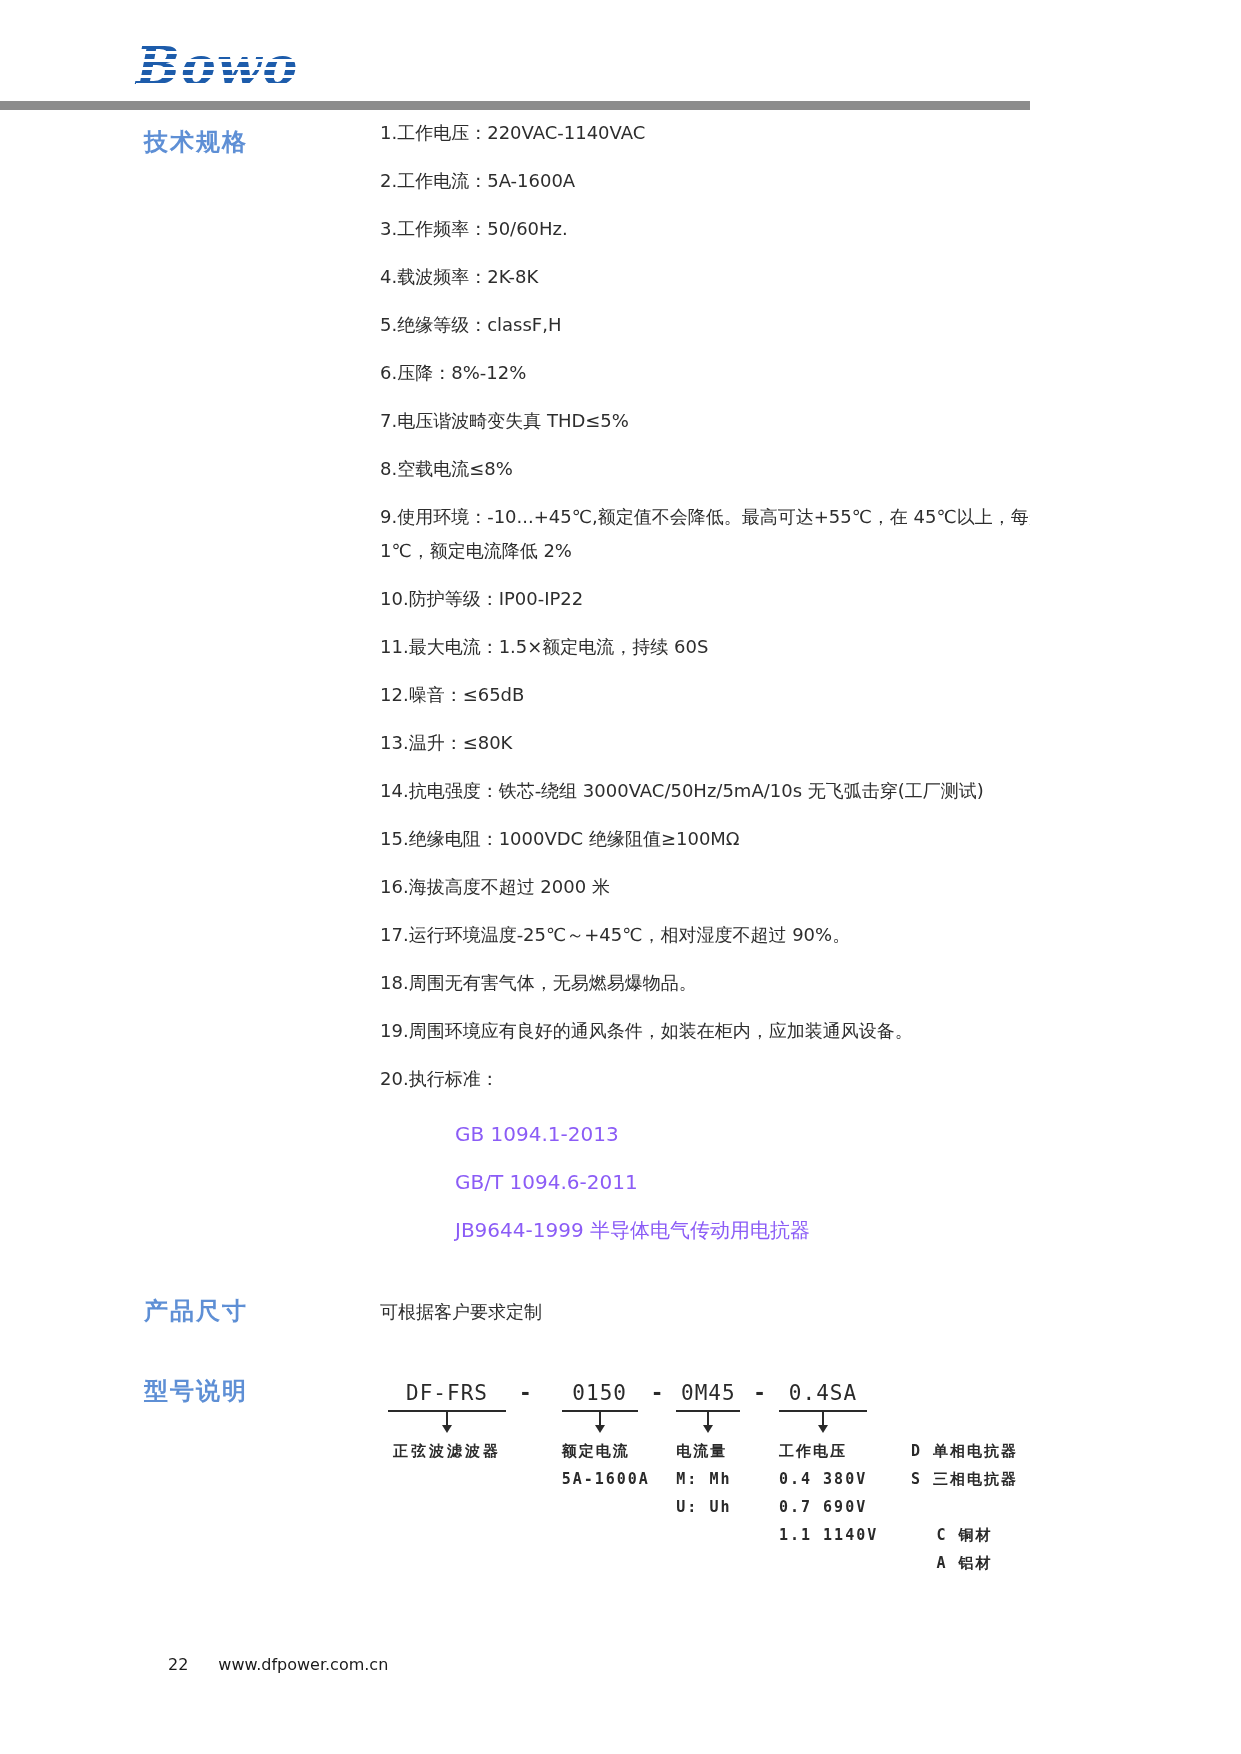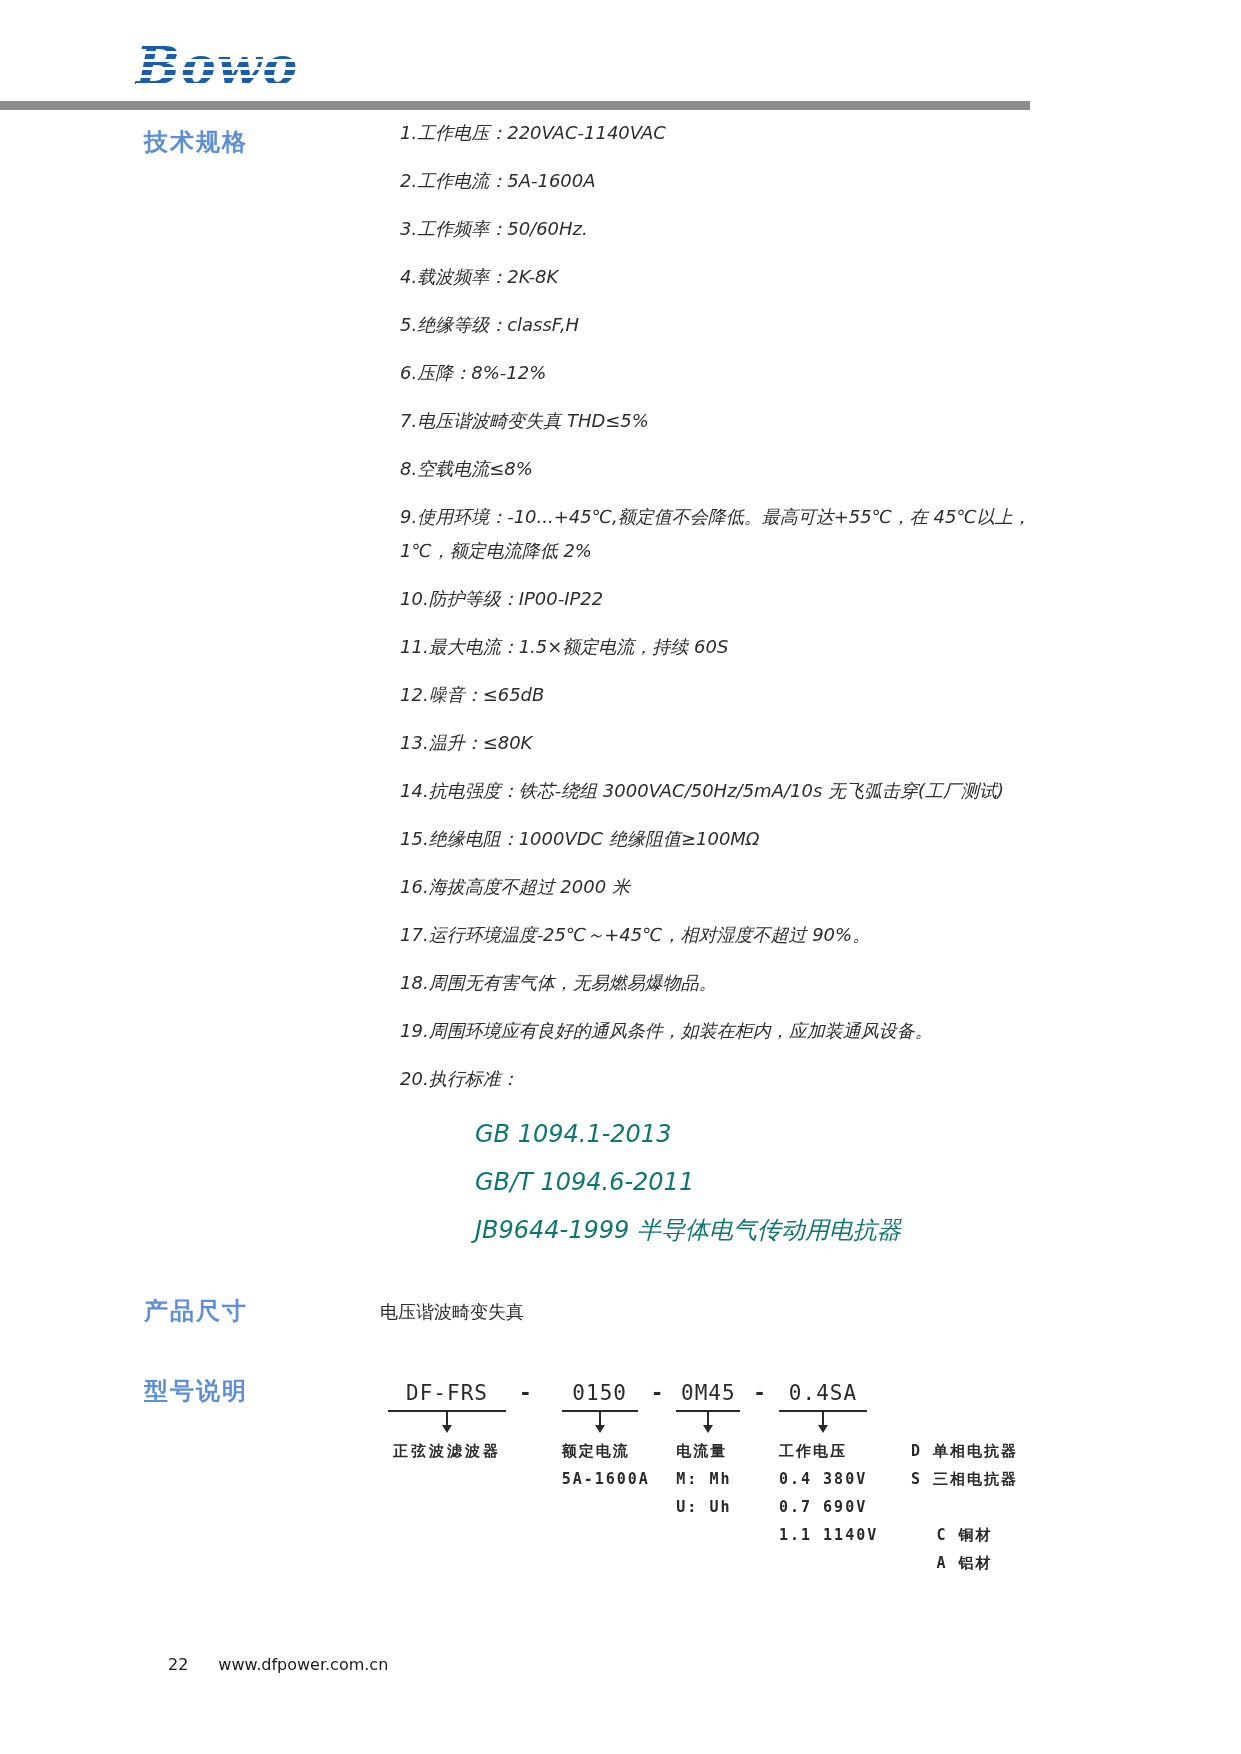--- a/index.html
+++ b/index.html
@@ -27,24 +27,24 @@
   
   .sec-heading {
     position:absolute; left:144px;
     font-size:24px; font-weight:bold; color:#5e8fd5; letter-spacing:2px;
   }
   .h-specs { top:126px; }
   .h-dims  { top:1295px; }
   .h-model { top:1375px; }
 
   
-  .spec-flow { position:absolute; left:400px; top:116px; width:715px;font-style:italic; }
+  .spec-flow { position:absolute; left:380px; top:116px; width:715px; }
   .spec-item { font-size:18px; line-height:34px; margin-bottom:14px; color:#2d2d2d; }
   .standards { padding-left:75px; }
-  .standard-item { font-size:24px; line-height:34px; margin-bottom:14px; color:#0f766e; }
+  .standard-item { font-size:20px; line-height:34px; margin-bottom:14px; color:#8b5cf6; }
 
   
   .dims-note { position:absolute; left:380px; top:1300px; font-size:18px; color:#2d2d2d; }
 
   
   .diagram { position:absolute; left:388px; top:1380px; display:flex; align-items:flex-start; color:#2a2a2a; }
   .mcol { display:flex; flex-direction:column; }
   .mhead { display:flex; flex-direction:column; align-items:center; width:100%; }
   .mcode {
     font-family:"DejaVu Sans Mono", monospace;
@@ -138,21 +138,21 @@
 
         <p class="standard-item">GB 1094.1-2013</p>
 
         <p class="standard-item">GB/T 1094.6-2011</p>
 
         <p class="standard-item">JB9644-1999 半导体电气传动用电抗器</p>
       </div>
   </div>
 
   <div class="sec-heading h-dims">产品尺寸</div>
-  <div class="dims-note">电压谐波畸变失真</div>
+  <div class="dims-note">可根据客户要求定制</div>
 
   <div class="sec-heading h-model">型号说明</div>
 
   <div class="diagram">
 
     <div class="mcol col1">
       <div class="mhead">
         <div class="mcode">DF-FRS</div>
         <div class="mbar"></div>
         <div class="marrow">

